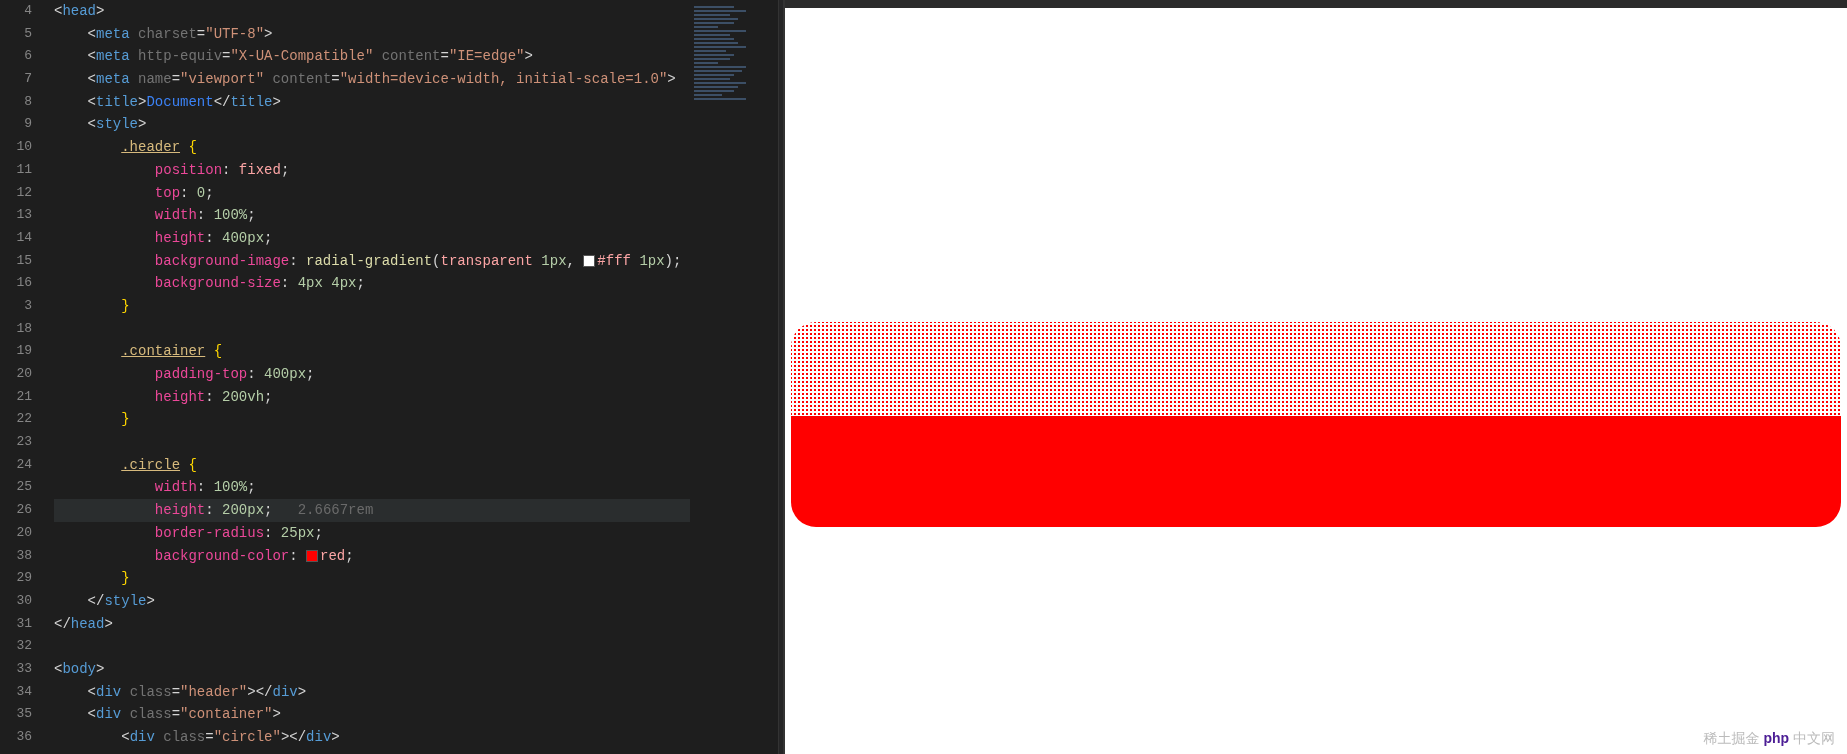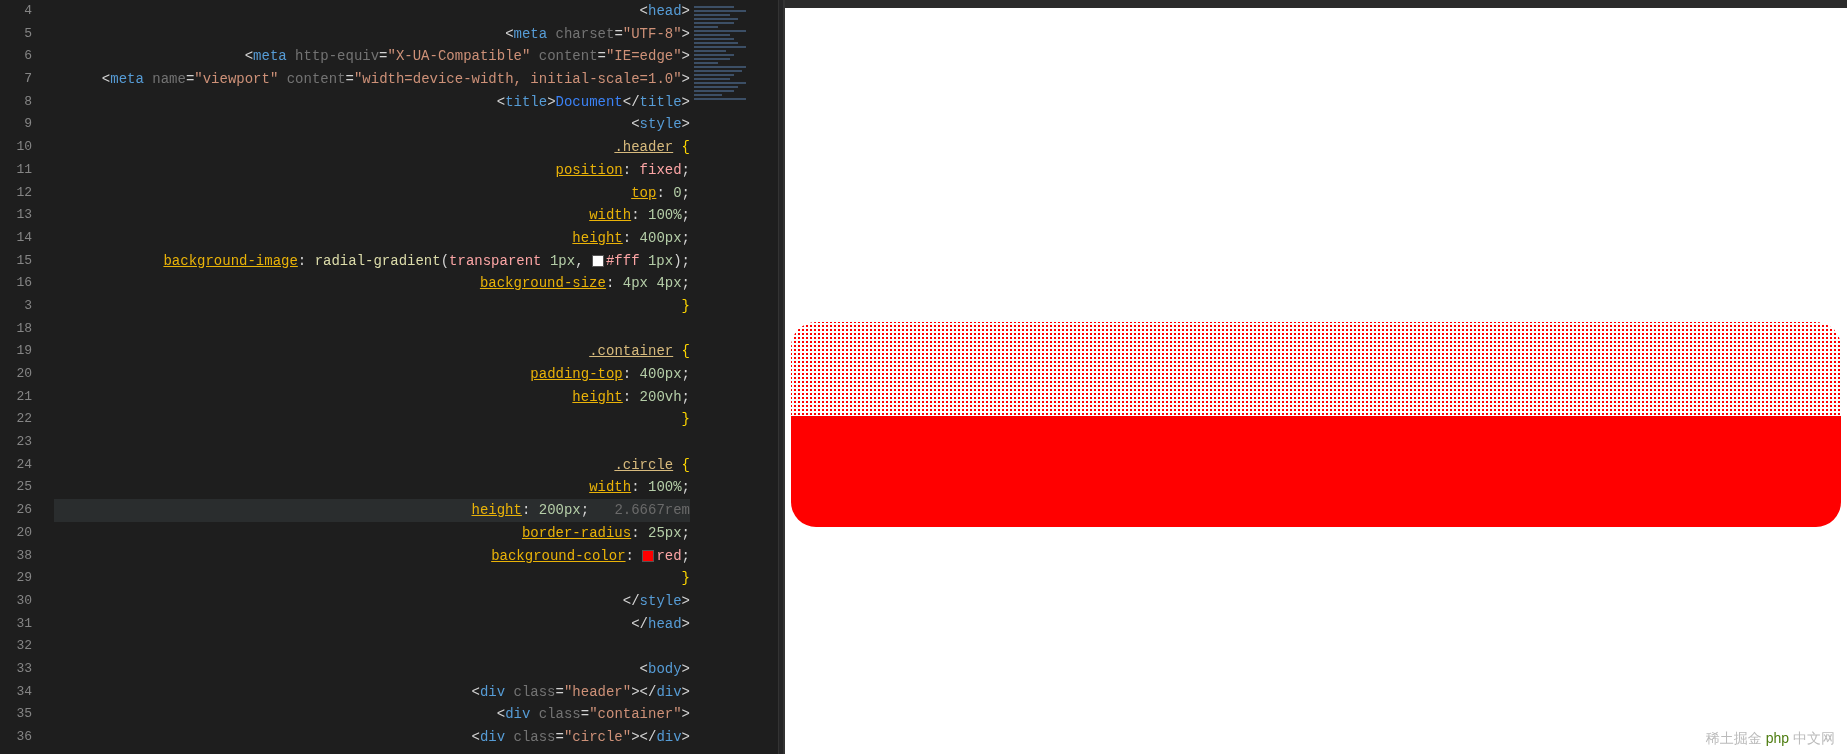--- a/index.html
+++ b/index.html
@@ -30,27 +30,27 @@
   line-height: 22.7px;
 }
 .gutter .ln { height: 22.7px; }
 .code {
   flex: 1;
   line-height: 22.7px;
   white-space: pre;
   padding-left: 4px;
   position: relative;
 }
-.code .line { height: 22.7px; text-align: right; }
-.code .active { background: #2a2d2e; padding-left: 28px; }
+.code .line { height: 22.7px; }
+.code .active { background: #2a2d2e; }
 .tok-tag { color: #569cd6; }
 .tok-attr { color: #737373; }
 .tok-str { color: #ce9178; }
 .tok-sel { color: #d7ba7d; text-decoration: underline; }
-.tok-prop { color: #eab308; text-decoration: underline; }
+.tok-prop { color: #ec4899; }
 .tok-val { color: #fca5a5; }
 .tok-num { color: #b5cea8; }
 .tok-punct { color: #d4d4d4; }
 .tok-brace { color: #ffd700; }
 .tok-title { color: #3b82f6; }
 .tok-func { color: #dcdcaa; }
 .tok-hint { color: #6a6a6a; }
 .color-swatch { display:inline-block;width:12px;height:12px;border:1px solid #555;vertical-align:middle;margin-right:2px; }
 .sw-white { background:#fff; }
 .sw-red { background:#f00; }
@@ -97,21 +97,21 @@
 }
 .watermark {
   position: absolute;
   bottom: 6px;
   right: 12px;
   color: #bbb;
   font-size: 14px;
   font-family: sans-serif;
   z-index: 3;
 }
-.watermark .php { color: #4d7c0f; font-weight: normal; }
+.watermark .php { color: #4c1d95; font-weight: bold; }
 </style>
 </head>
 <body>
 
 <div class="editor-pane">
   <div class="gutter" id="gutter">
       <div class="ln">4</div>
       <div class="ln">5</div>
       <div class="ln">6</div>
       <div class="ln">7</div>

